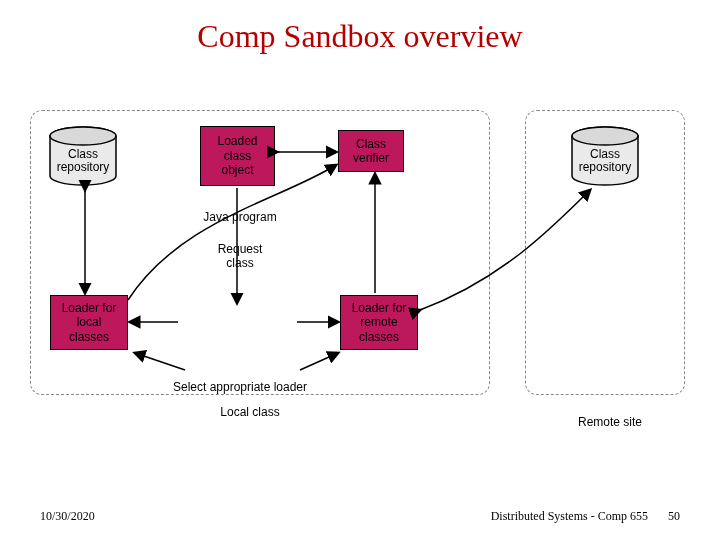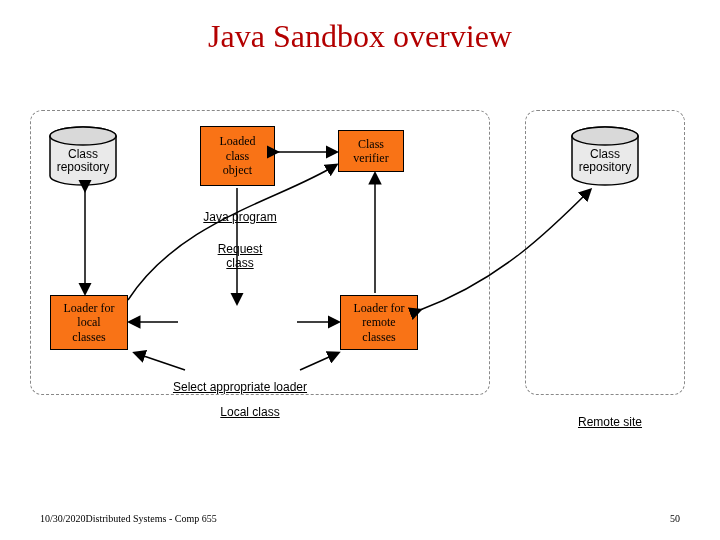--- a/index.html
+++ b/index.html
@@ -36,68 +36,67 @@
   }
   .panel.local {
     left: 0; top: 0; width: 460px; height: 285px;
   }
   .panel.remote {
     left: 495px; top: 0; width: 160px; height: 285px;
   }
   .box {
     position: absolute;
     border: 1.5px solid #000;
-    background: #f97316;
+    background: #be185d;
     display: flex;
     align-items: center;
     justify-content: center;
     text-align: center;
     line-height: 1.2;
     padding: 3px;
-    font-family: Liberation Serif, serif;
   }
   .cyl {
     position: absolute;
     width: 70px;
     height: 62px;
   }
   .cyl svg { position:absolute; top:0; left:0; }
   .cyl .cyl-label {
     position: absolute;
     top: 22px; left: 0; right: 0;
     text-align: center;
     line-height: 1.1;
   }
   .lbl {
     position: absolute;
     text-align: center;
     line-height: 1.2;
-    text-decoration: underline;
   }
   .arrow-layer {
     position: absolute;
     left: 0; top: 0; width: 660px; height: 330px;
     pointer-events: none;
   }
   .footer {
     position: absolute;
     bottom: 16px;
     left: 0; right: 0;
     display: flex;
-    font-size: 10px;
+    font-size: 12px;
     padding: 0 40px;
+    gap: 20px;
   }
   .footer .date { flex: 0 0 auto; }
-  .footer .center { flex: 1; text-align: left; }
+  .footer .center { flex: 1; text-align: right; }
   .footer .page { flex: 0 0 auto; text-align: center; }
 </style>
 </head>
 <body>
 
-<h1 class="title">Java Sandbox overview</h1>
+<h1 class="title">Comp Sandbox overview</h1>
 
 <div class="diagram">
 
   <div class="panel local"></div>
   <div class="panel remote"></div>
 
   <div class="cyl" style="left:18px; top:16px;">
     <svg width="70" height="62">
       <ellipse cx="35" cy="10" rx="33" ry="9" fill="#d9d9d9" stroke="#000" stroke-width="1.5"></ellipse>
       <path d="M2 10 L2 50 A33 9 0 0 0 68 50 L68 10" fill="#eaeaea" stroke="#000" stroke-width="1.5"></path>

